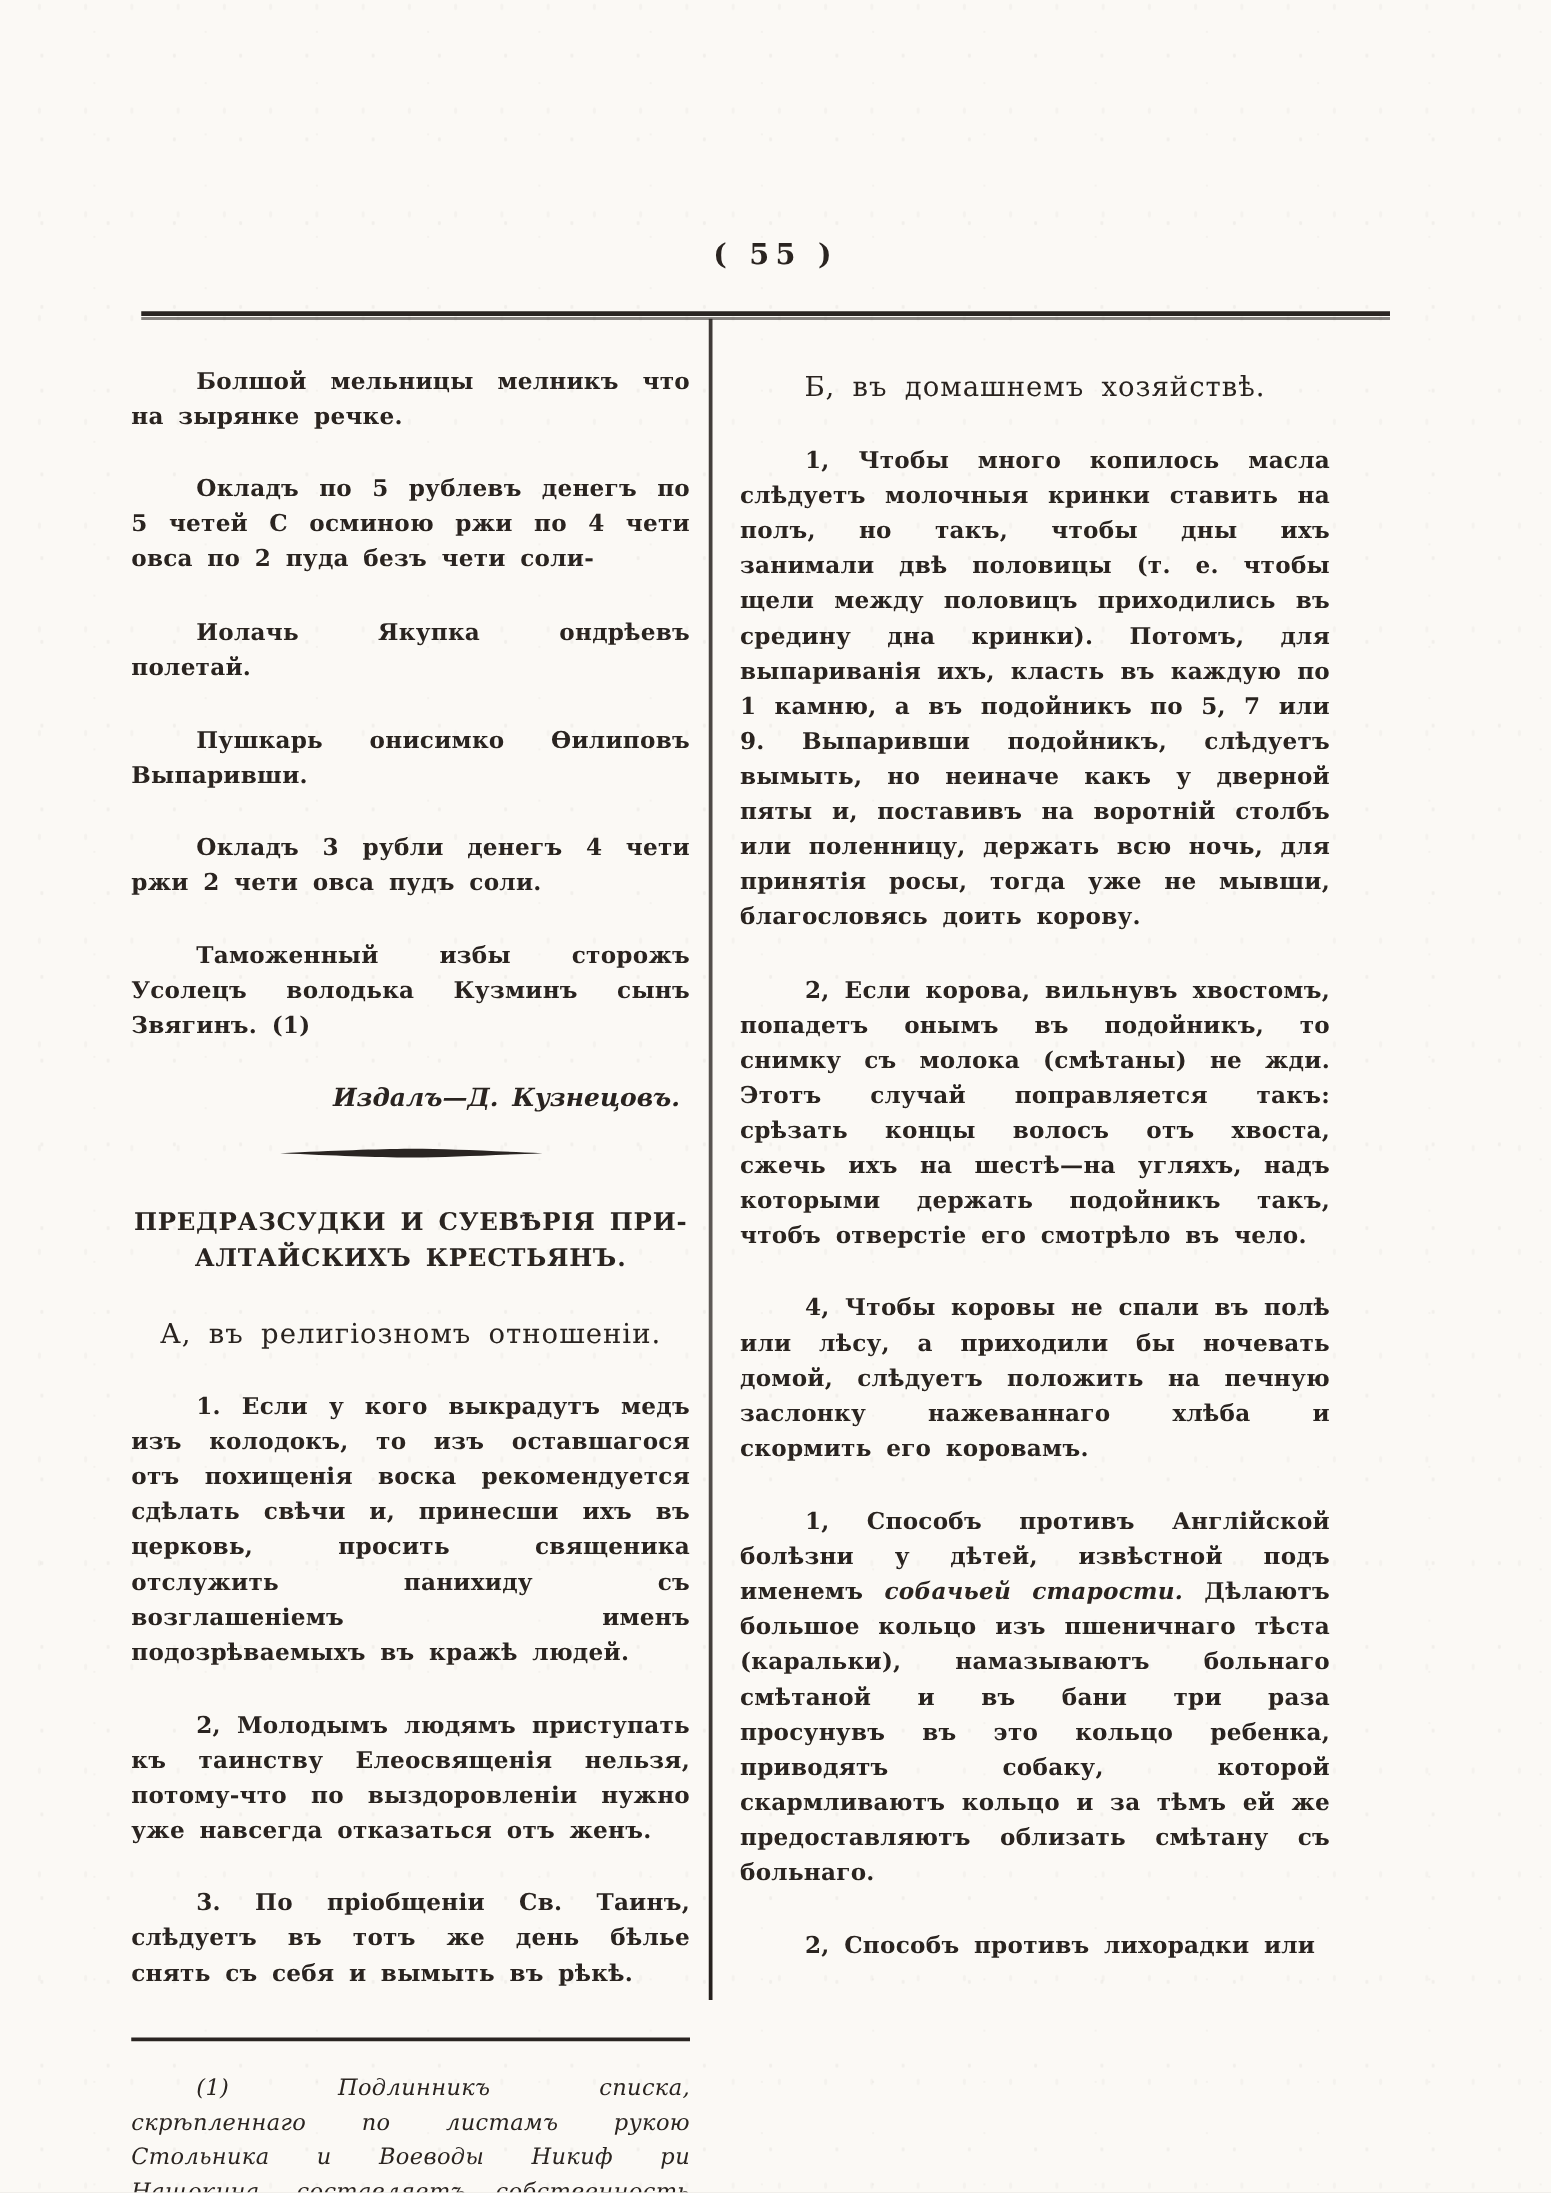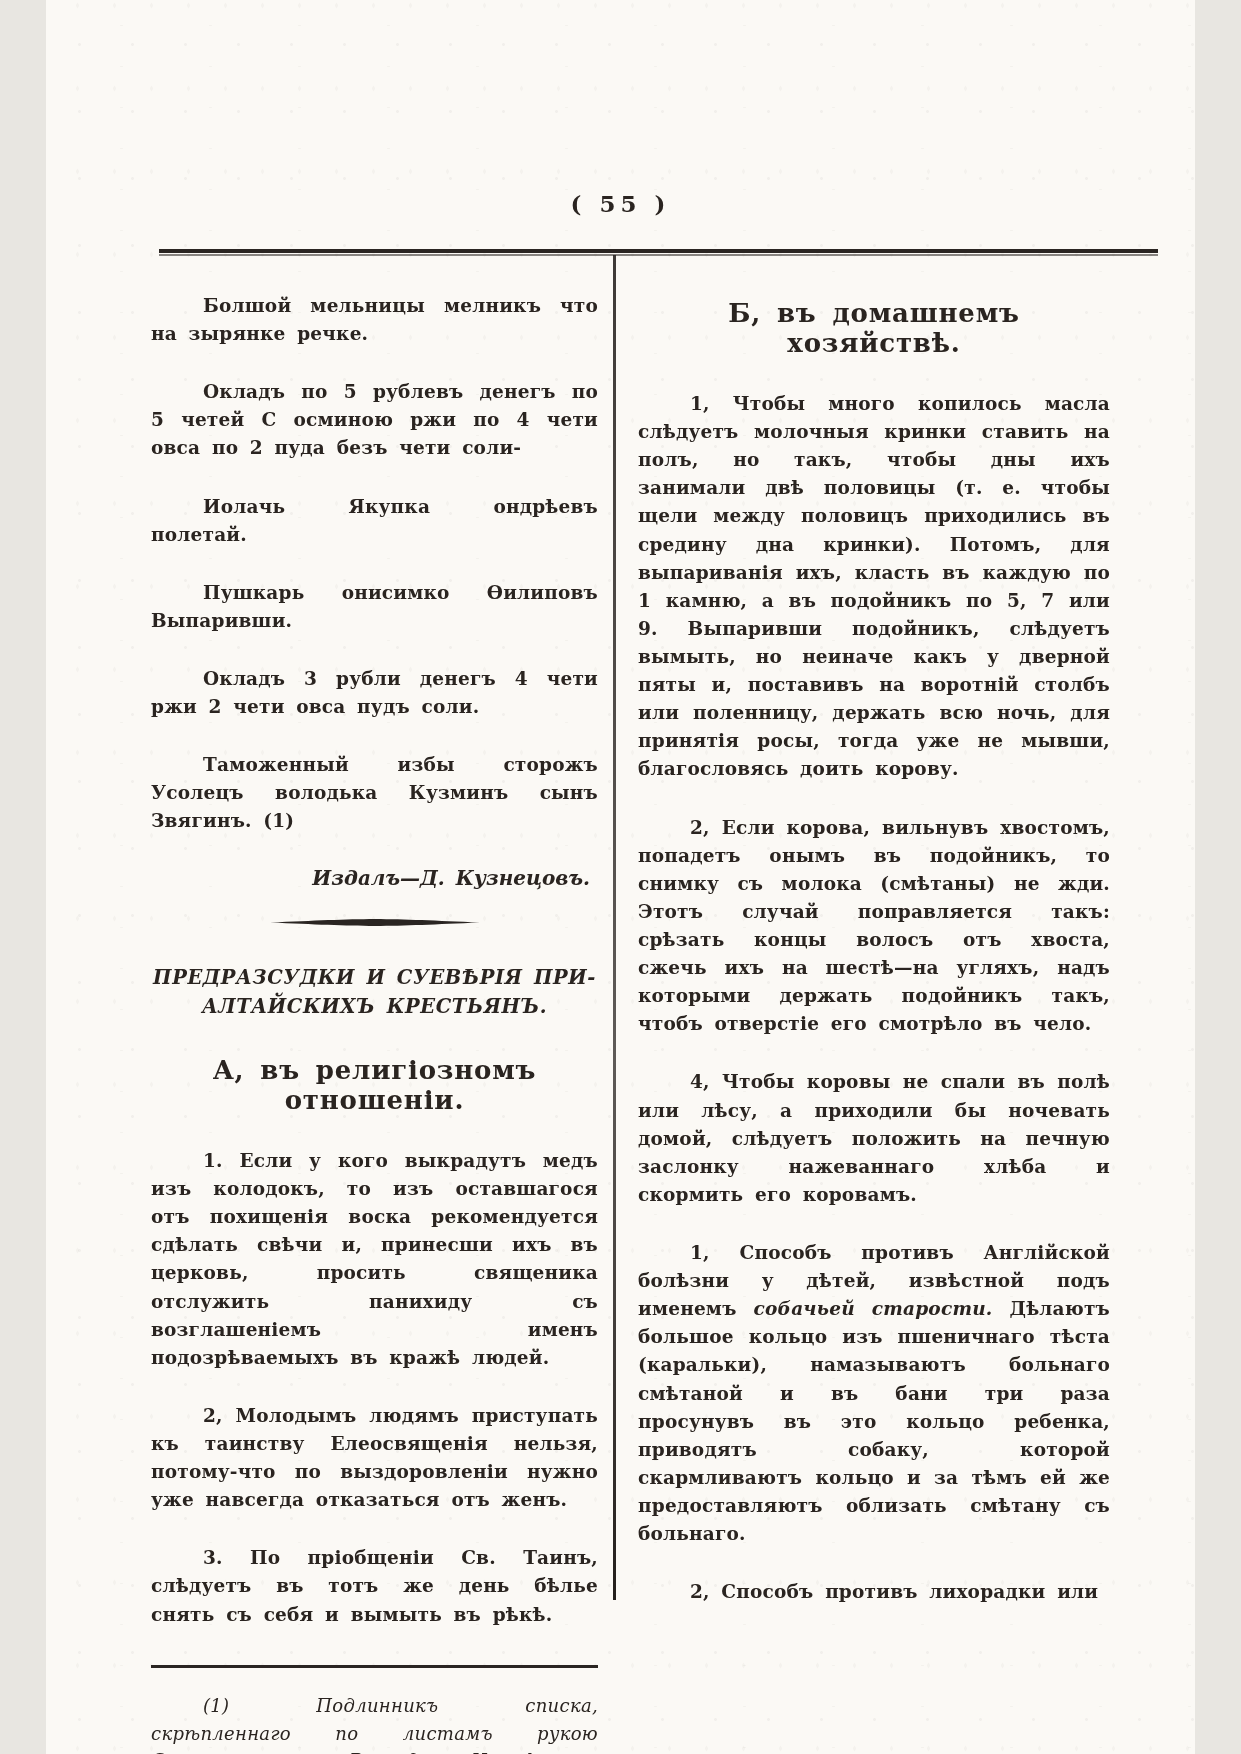--- a/index.html
+++ b/index.html
@@ -1,18 +1,18 @@
 <!DOCTYPE html>
 <html><head>
 <meta charset="utf-8">
 <style>
   html,body{margin:0;padding:0;background:#e8e6e1;}
   .page{
     position:relative;
-    width:1149px;height:1754px;
+    width:1241px;height:1754px;
     margin:0 auto;
     background-color:#fbf9f5;
     background-image:
       radial-gradient(rgba(70,58,46,.05) 1px, transparent 1.6px),
       radial-gradient(rgba(70,58,46,.04) 1px, transparent 1.3px),
       radial-gradient(rgba(70,58,46,.035) 1px, transparent 1.4px);
     background-size:53px 67px, 89px 41px, 37px 83px;
     background-position:7px 11px, 31px 5px, 13px 47px;
     font-family:"DejaVu Serif", serif;
     color:#2a2420;
@@ -52,26 +52,26 @@
     text-align:right;
     font-size:20px;font-weight:700;font-style:italic;
     word-spacing:4px;
   }
   .ornament{text-align:center;margin:4px 0 36px 0;line-height:0;}
   .ornament svg{display:inline-block;}
   .article-title{
     margin:0 0 34px 0;
     text-align:center;
     font-size:19.5px;font-weight:700;line-height:1.5;
-    letter-spacing:.6px;word-spacing:4px;font-style:italic;
+    letter-spacing:.6px;word-spacing:4px;
   }
   .section-title{
     margin:0 0 32px 0;
     text-align:center;
-    font-size:26px;font-weight:700;
+    font-size:22px;font-weight:400;
     letter-spacing:.8px;word-spacing:6px;
   }
   .footnote-rule{
     width:447px;height:3px;margin:36px 0 24px 0;
     background:#2a2522;
   }
   .footnote{
     margin:0;
     text-align:justify;text-indent:52px;
     font-size:18px;font-style:italic;font-weight:400;

